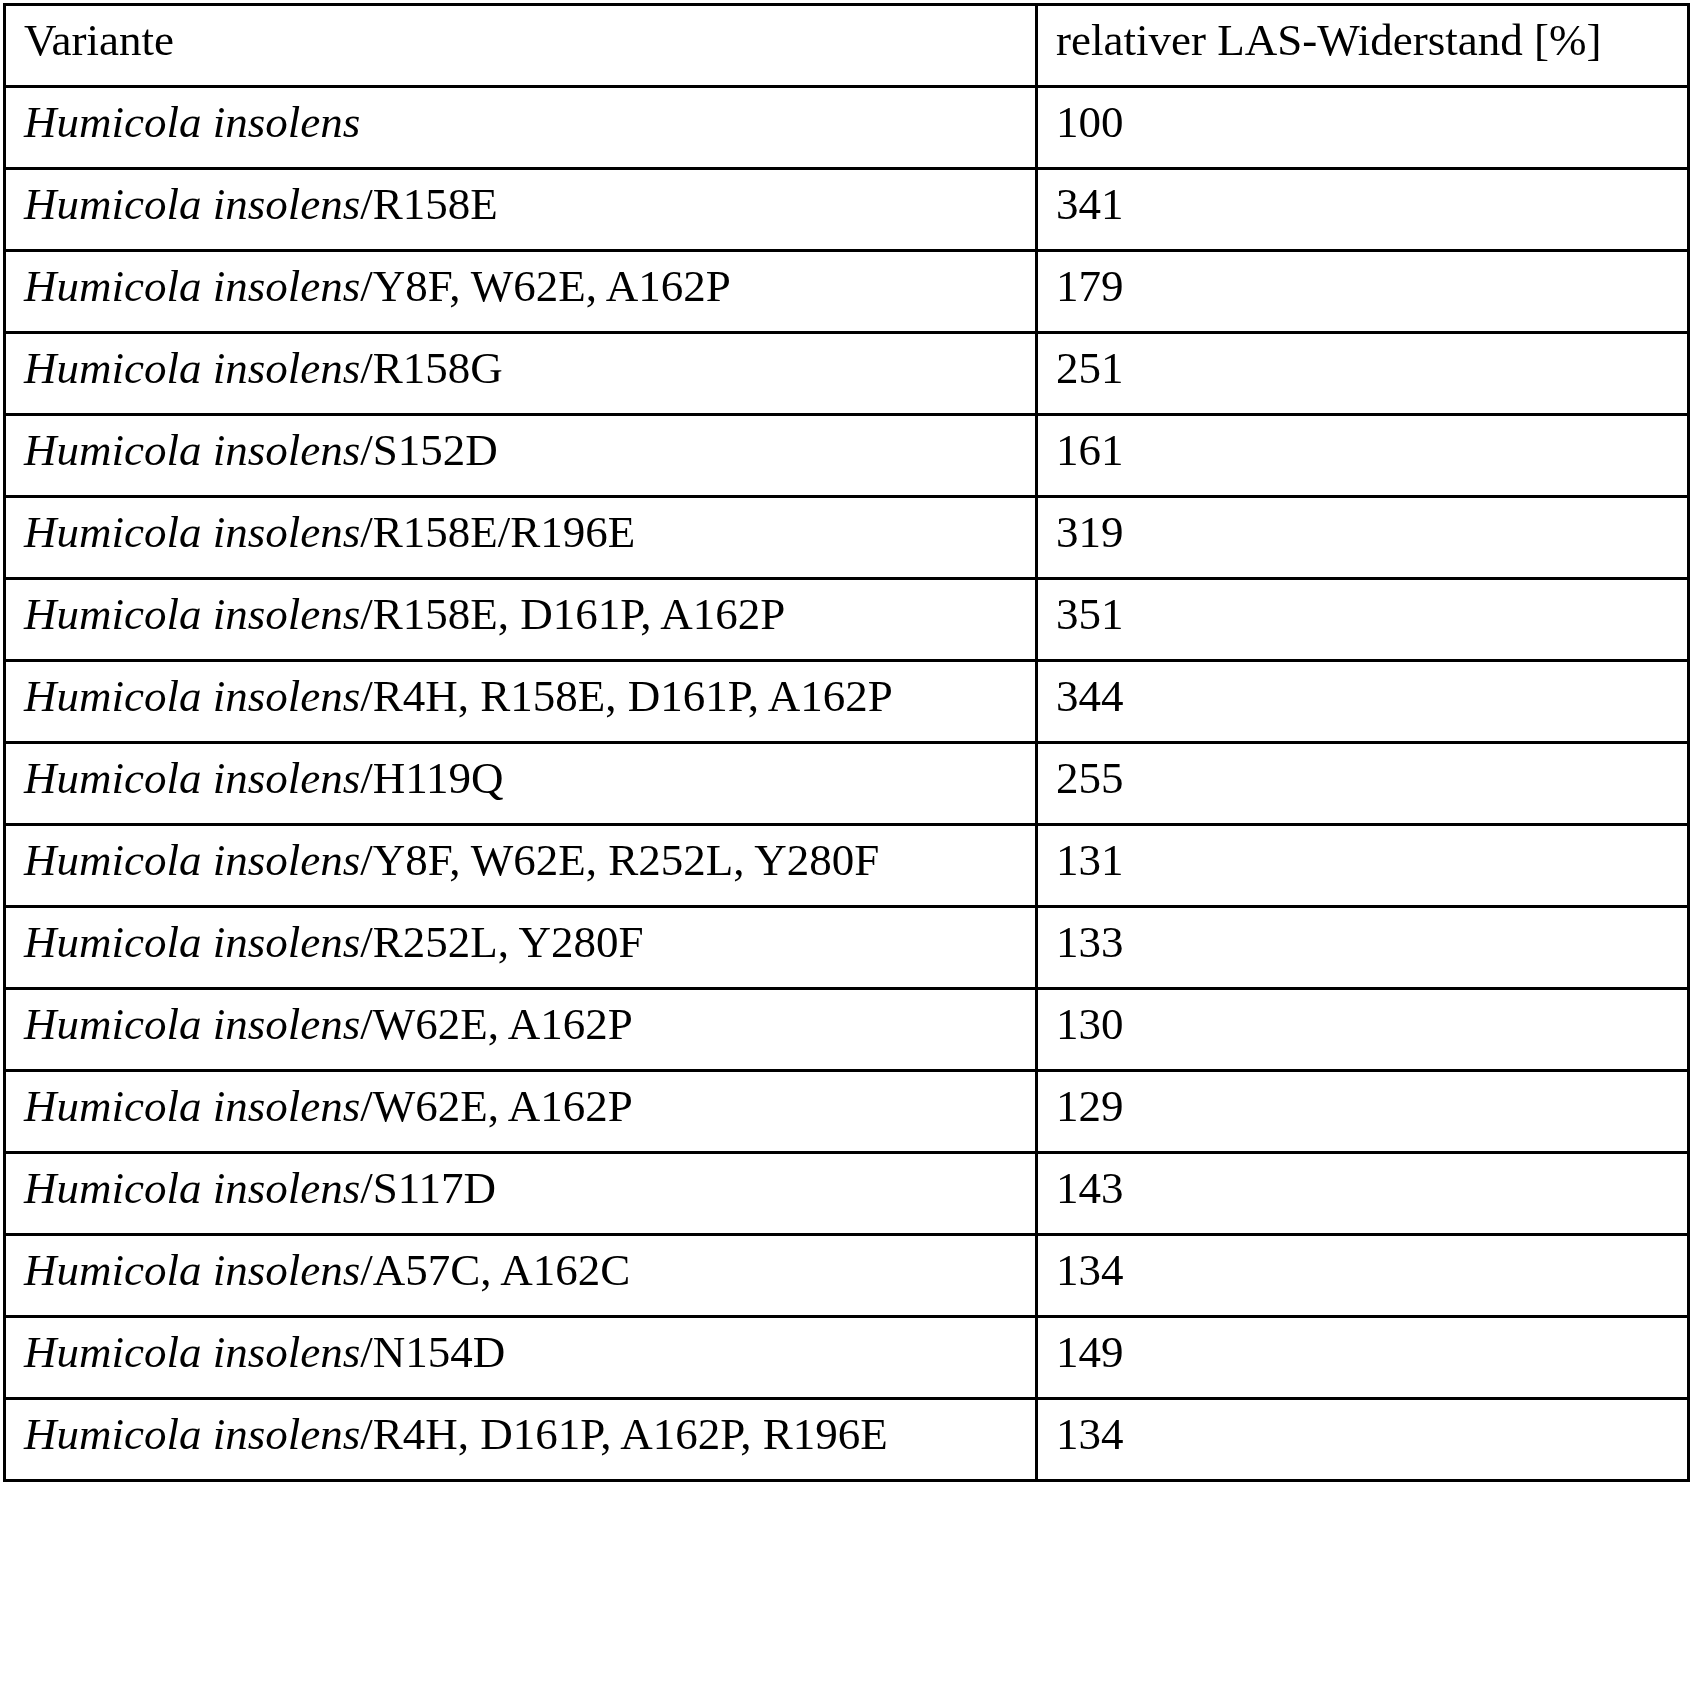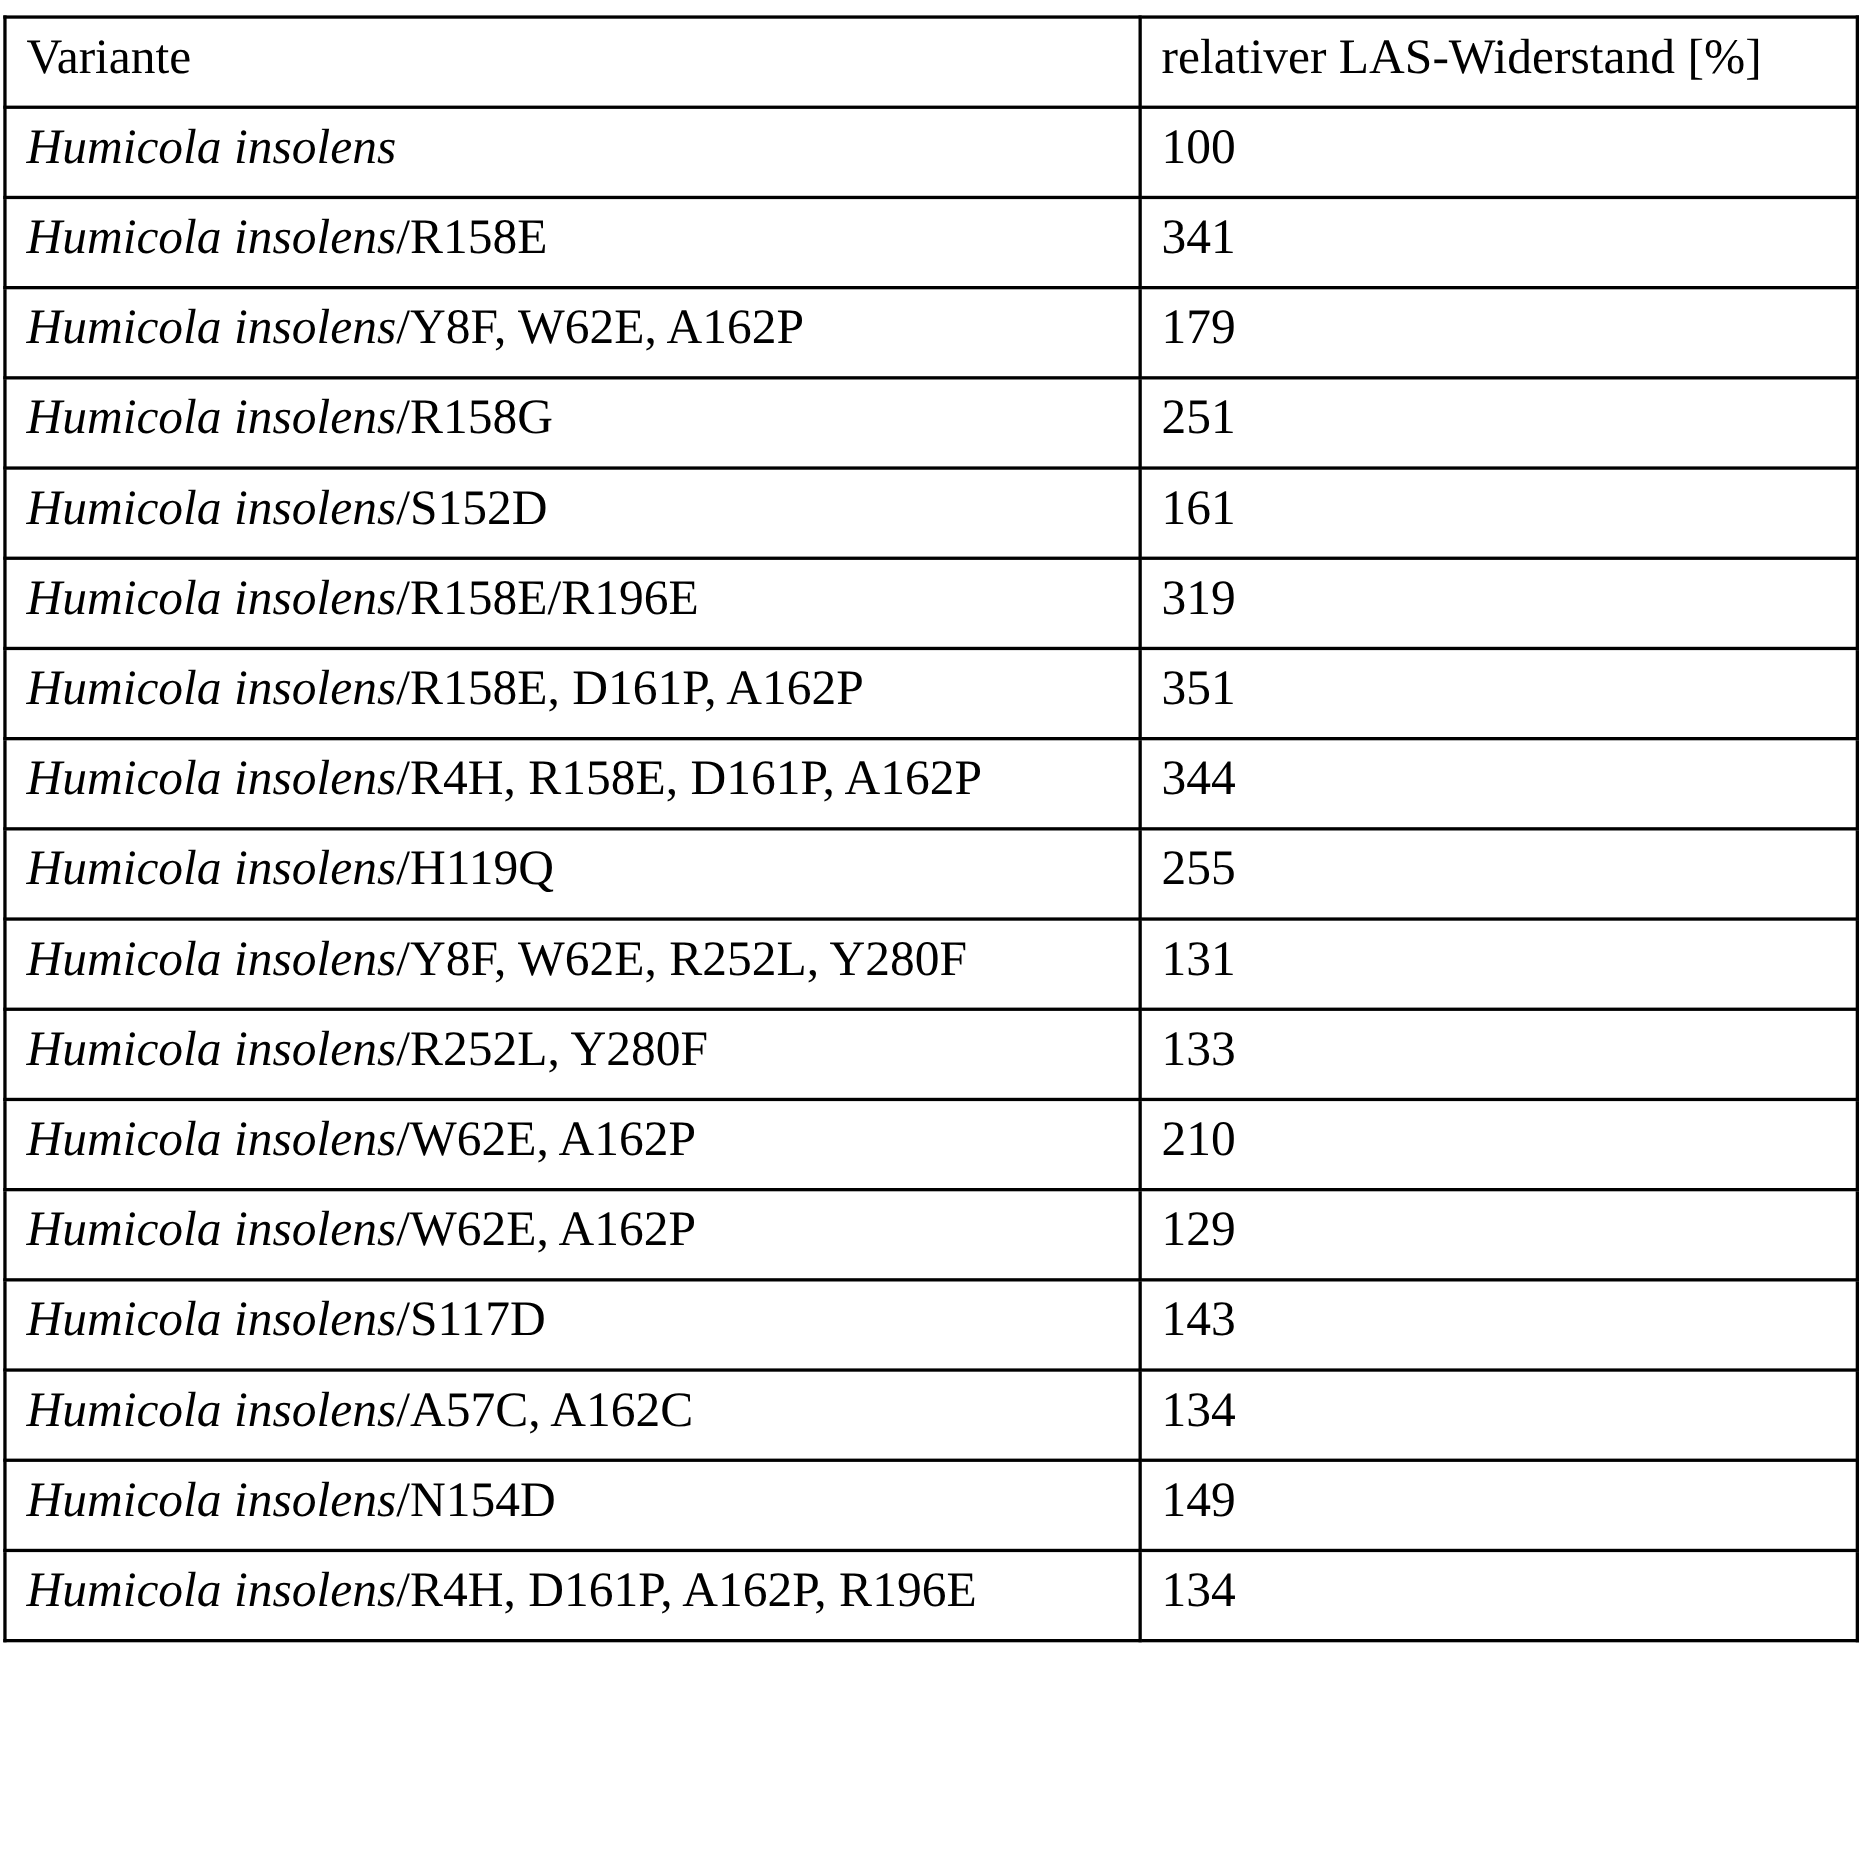--- a/index.html
+++ b/index.html
@@ -11,21 +11,21 @@
       width: 1691px;
       height: 1692px;
       position: relative;
       overflow: hidden;
       font-family: "Liberation Serif", "DejaVu Serif", serif;
       color: #000000;
     }
     .doc-table {
       position: absolute;
       left: 3px;
-      top: 14px;
+      top: 3px;
       width: 1684px;
       border-collapse: collapse;
       table-layout: fixed;
     }
     .doc-table td {
       border: 3px solid #000000;
       height: 82px;
       padding: 0 0 0 18px;
       vertical-align: top;
       font-size: 45px;
@@ -157,21 +157,21 @@
     <td>
       <span class="cell-text">133</span>
     </td>
   </tr>
 
   <tr>
     <td>
       <span class="cell-text"><span class="organism">Humicola insolens</span><span class="mutations">/W62E, A162P</span></span>
     </td>
     <td>
-      <span class="cell-text">210</span>
+      <span class="cell-text">130</span>
     </td>
   </tr>
 
   <tr>
     <td>
       <span class="cell-text"><span class="organism">Humicola insolens</span><span class="mutations">/W62E, A162P</span></span>
     </td>
     <td>
       <span class="cell-text">129</span>
     </td>

